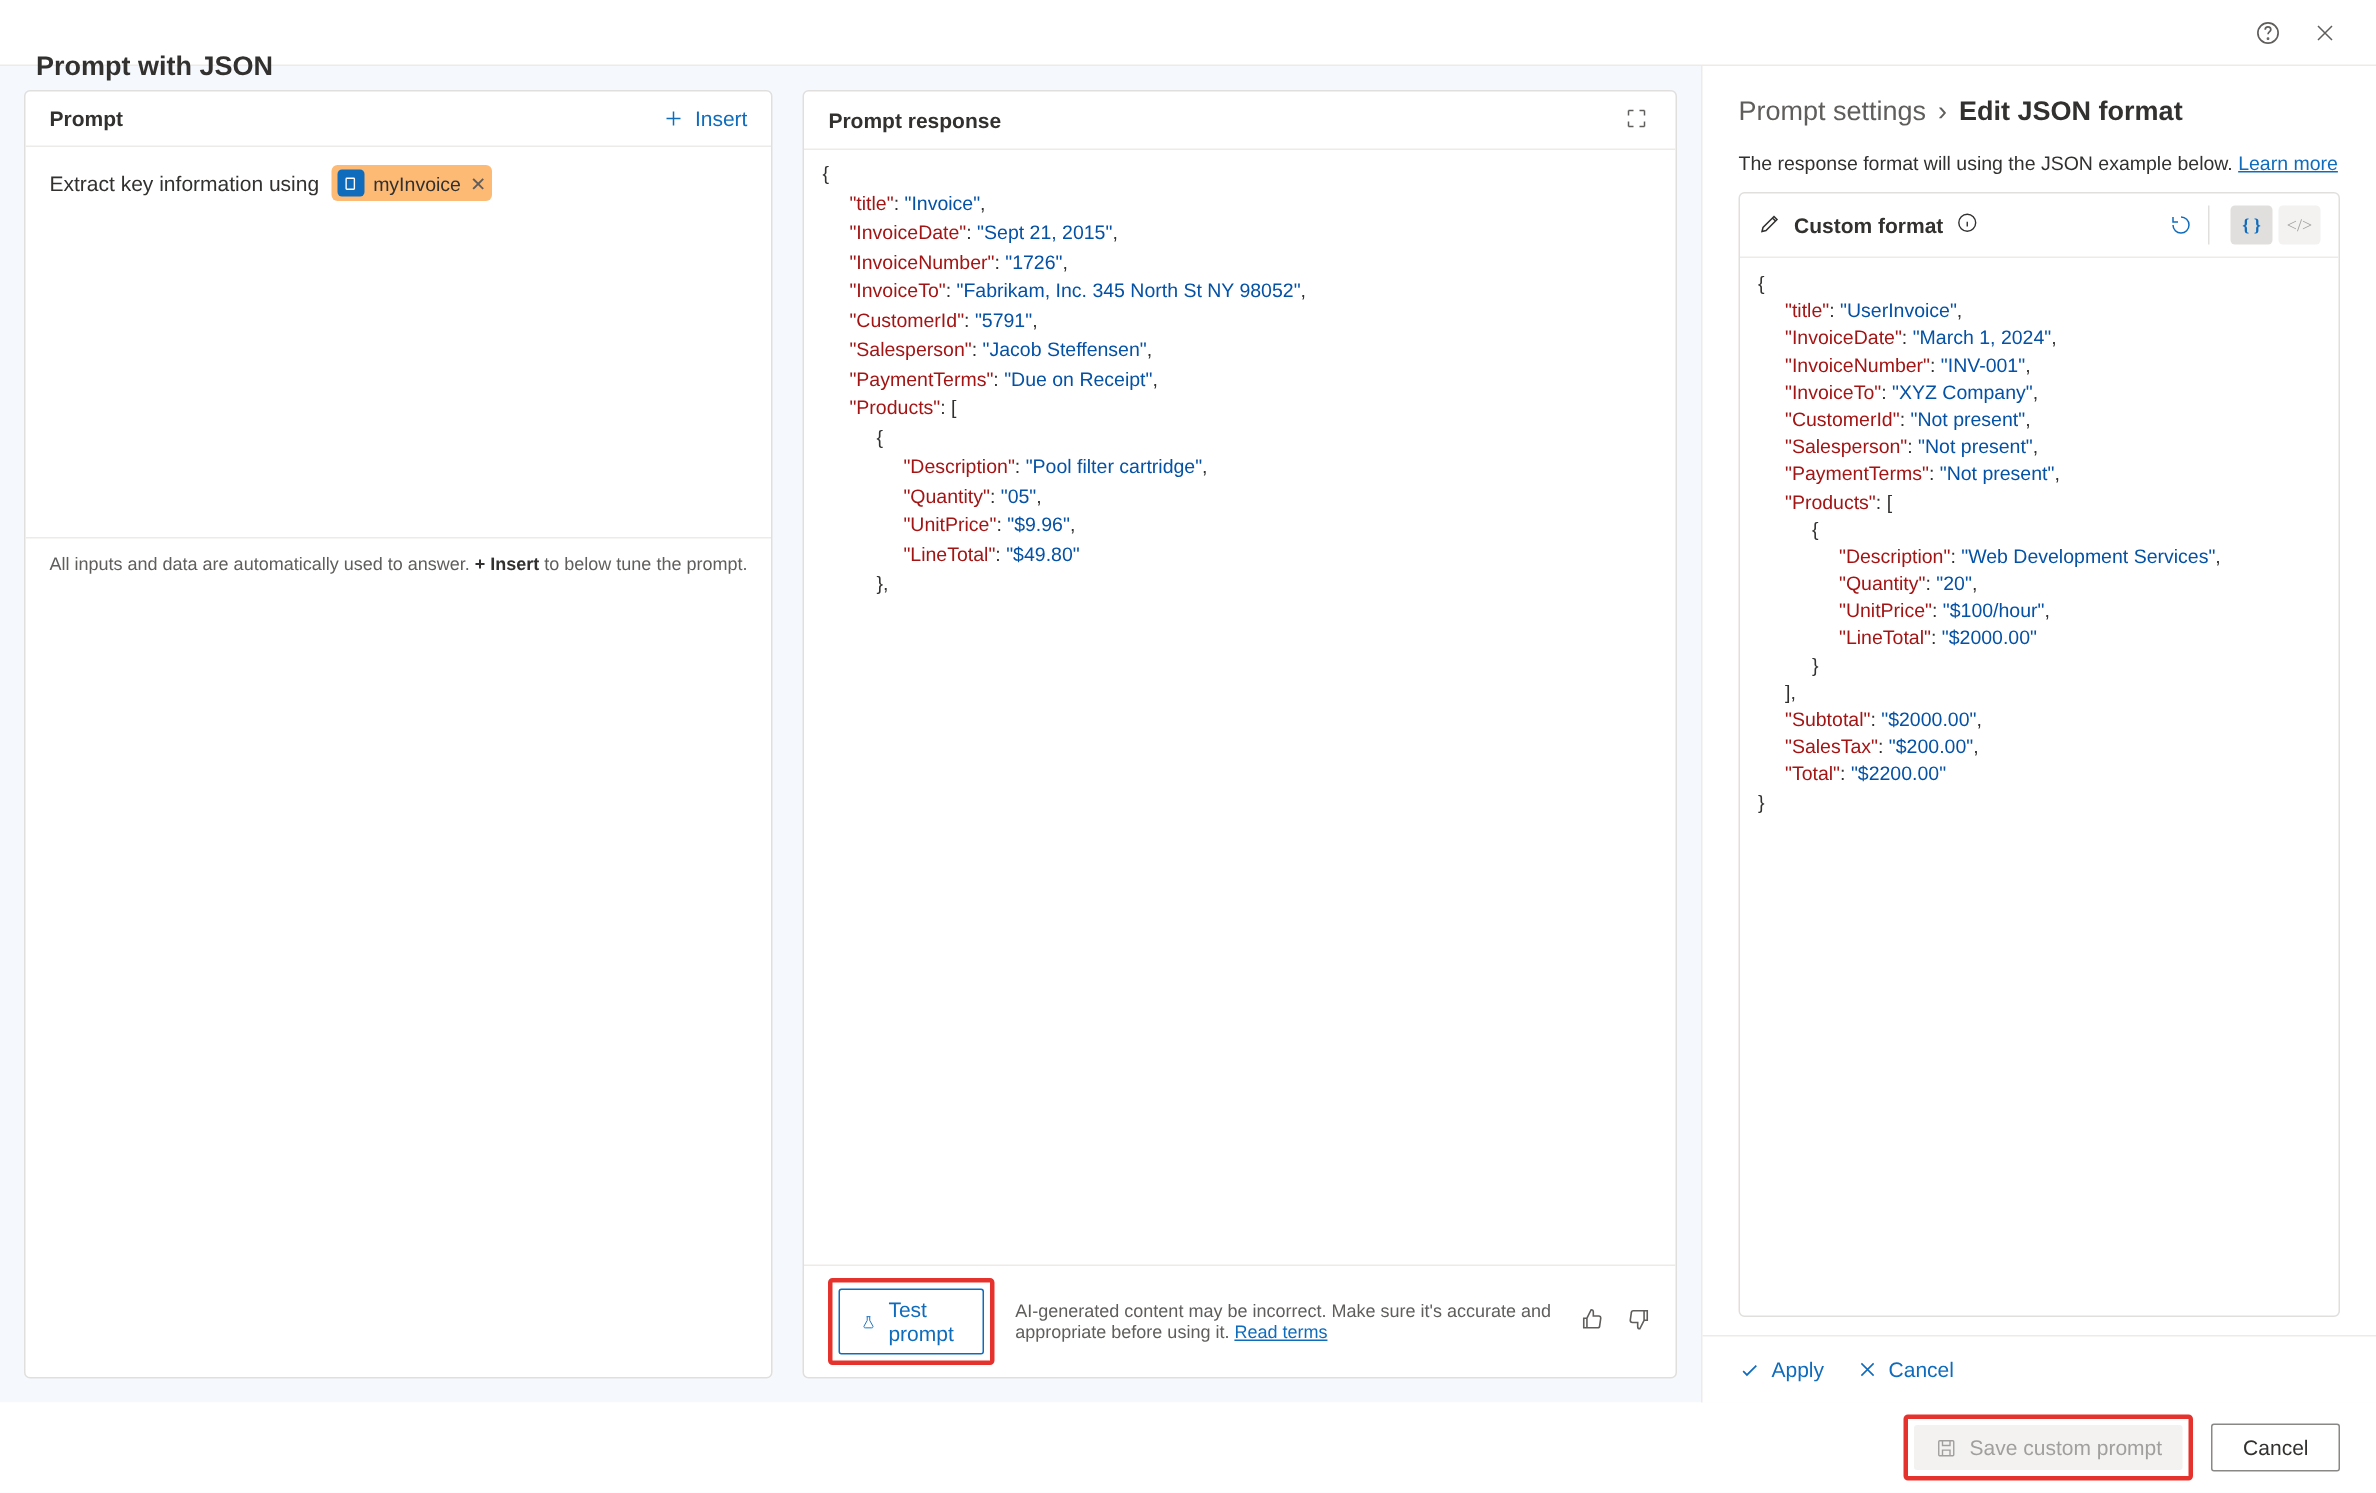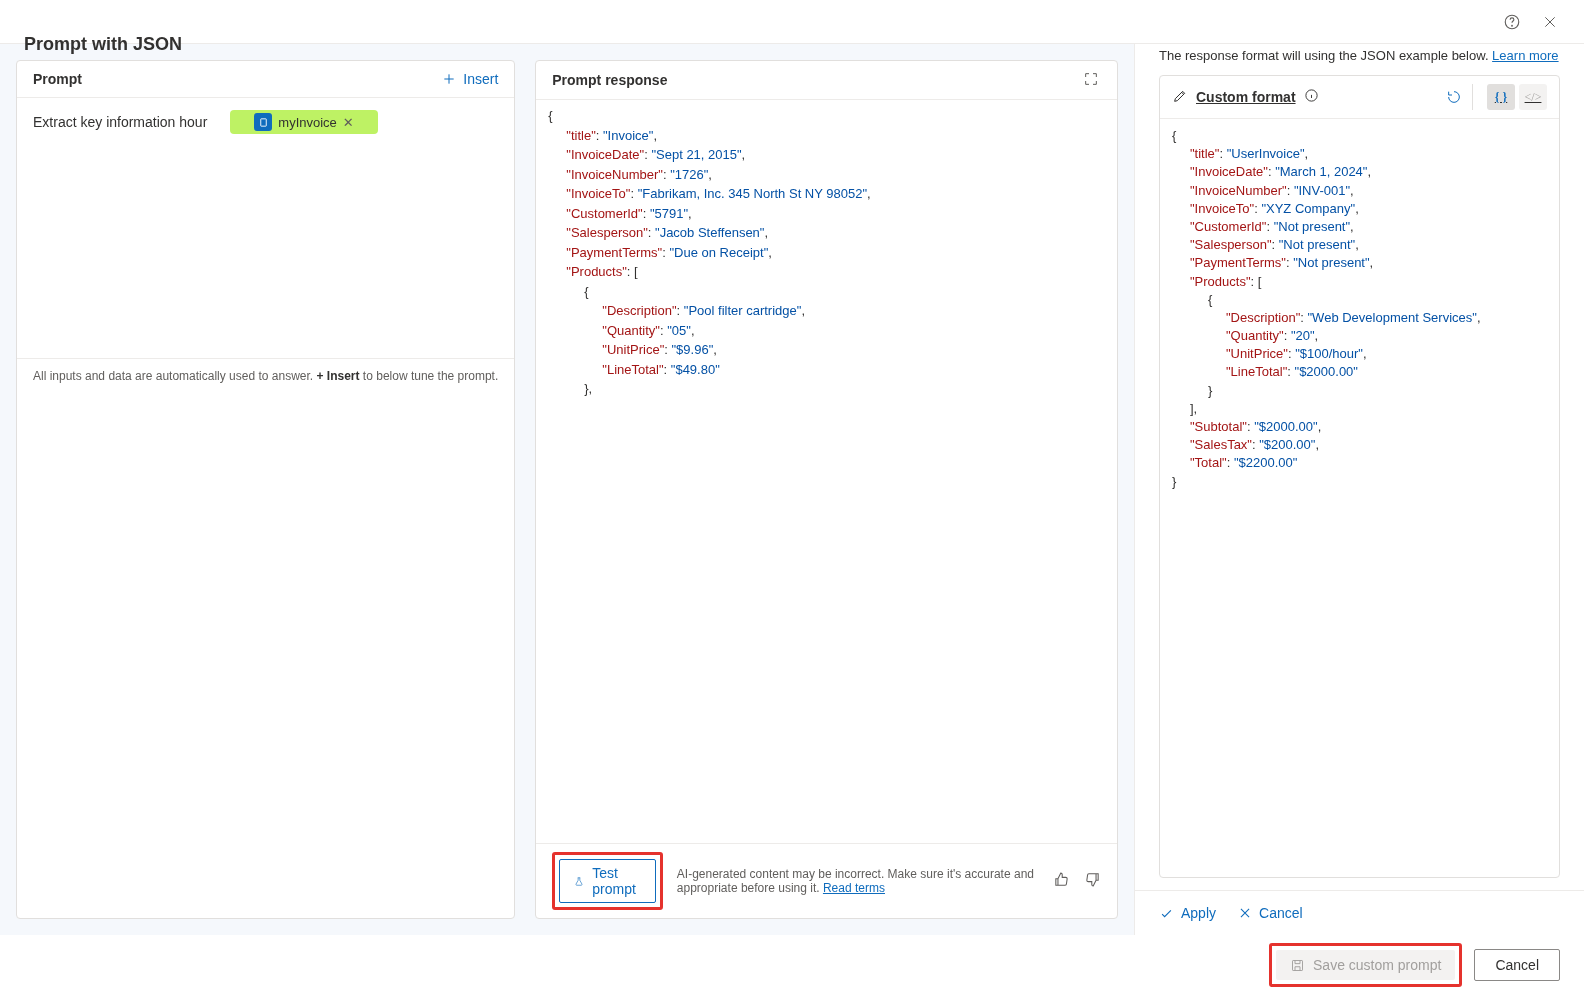--- a/index.html
+++ b/index.html
@@ -15,21 +15,21 @@
 .right-col { width: 450px; background:#fff; border-left:1px solid #edebe9; display:flex; flex-direction:column; }
 
 .card { background:#fff; border:1px solid #e1dfdd; border-radius:4px; }
 
 .prompt-card { display:flex; flex-direction:column; }
 .prompt-head { display:flex; justify-content:space-between; align-items:center; padding:10px 16px; border-bottom:1px solid #edebe9; }
 .prompt-head .label { font-weight:600; }
 .insert-btn { display:flex; align-items:center; gap:6px; color:#0f6cbd; cursor:pointer; font-size:14px; }
 .prompt-body { padding:12px 16px; min-height:260px; }
 .prompt-input-line { display:flex; align-items:center; gap:8px; flex-wrap:wrap; }
-.chip { display:inline-flex; align-items:center; gap:6px; background:#bef264; border-radius:4px; padding:3px 24px; font-size:13px;margin-left:15px; }
+.chip { display:inline-flex; align-items:center; gap:6px; background:#fdba74; border-radius:4px; padding:3px 4px; font-size:13px; }
 .chip .mini-icon { width:18px; height:18px; background:#0f6cbd; border-radius:3px; display:flex; align-items:center; justify-content:center; color:#fff; font-size:11px; }
 .chip .x { color:#605e5c; cursor:pointer; font-size:13px; }
 .prompt-foot { padding:10px 16px; border-top:1px solid #edebe9; font-size:12px; color:#605e5c; }
 .prompt-foot b { color:#323130; }
 
 .response-card { flex:1; display:flex; flex-direction:column; min-height:0; }
 .resp-head { display:flex; justify-content:space-between; align-items:center; padding:10px 16px; }
 .resp-head .label { font-weight:600; }
 .expand-icon { width:18px; height:18px; cursor:pointer; color:#605e5c; }
 .resp-body { border-top:1px solid #edebe9; flex:1; overflow:auto; padding:6px 12px; font-family: Consolas, monospace; font-size:13px; line-height:1.5; }
@@ -42,21 +42,21 @@
 
 .right-head { padding:20px 24px 12px; }
 .crumbs { font-size:18px; display:flex; gap:8px; align-items:center; }
 .crumbs .first { color:#605e5c; font-weight:400; }
 .crumbs .sep { color:#605e5c; }
 .crumbs .second { font-weight:600; }
 .right-desc { padding:4px 24px 12px; font-size:13px; color:#323130; }
 .right-desc a { color:#0f6cbd; }
 
 .format-card { margin:0 24px; border:1px solid #e1dfdd; border-radius:4px; flex:1; display:flex; flex-direction:column; min-height:0; }
-.format-head { display:flex; align-items:center; justify-content:space-between; padding:8px 12px; border-bottom:1px solid #edebe9;text-decoration:underline; }
+.format-head { display:flex; align-items:center; justify-content:space-between; padding:8px 12px; border-bottom:1px solid #edebe9; }
 .format-head .left { display:flex; align-items:center; gap:8px; font-weight:600; }
 .format-head .right { display:flex; align-items:center; gap:6px; }
 .toggle-group { display:flex; }
 .toggle-btn { width:28px; height:26px; display:flex; align-items:center; justify-content:center; background:#f3f2f1; cursor:pointer; border-radius:3px; margin-left:4px; }
 .toggle-btn.active { background:#e1dfdd; }
 .refresh-btn { width:28px; height:26px; display:flex; align-items:center; justify-content:center; cursor:pointer; color:#0f6cbd; border-right:1px solid #e1dfdd; padding-right:10px; margin-right:4px;}
 .format-body { flex:1; overflow:auto; padding:8px 12px; font-family:Consolas,monospace; font-size:13px; line-height:1.4; }
 
 .right-actions { padding:14px 24px; display:flex; gap:22px; border-top:1px solid #edebe9; margin-top:12px; }
 .link-btn { display:flex; align-items:center; gap:7px; color:#0f6cbd; cursor:pointer; font-size:14px; }
@@ -104,21 +104,21 @@
         <span class="label">Prompt</span>
         <div class="insert-btn">
           <svg width="16" height="16" viewBox="0 0 24 24" stroke-width="1.5">
               <path d="M12 5v14M5 12h14"></path>
             </svg>
           <span>Insert</span>
         </div>
       </div>
       <div class="prompt-body">
         <div class="prompt-input-line">
-          <span>Extract key information hour</span>
+          <span>Extract key information using</span>
           <span class="chip">
             <span class="mini-icon">
               <svg width="11" height="11" viewBox="0 0 24 24" stroke="#fff" stroke-width="2">
                   <rect x="6" y="4" width="12" height="16" rx="1"></rect>
                 </svg>
             </span>
             <span>myInvoice</span>
             <span class="x">✕</span>
           </span>
         </div>
@@ -173,20 +173,27 @@
           <div><svg width="17" height="17" viewBox="0 0 24 24" stroke-width="1.5">
                 <path d="M17 13V4h3v9h-3zm0 0l-4 8a2 2 0 01-2-2v-4H6a2 2 0 01-2-2l1-7a2 2 0 012-2h10"></path>
               </svg></div>
         </div>
       </div>
     </div>
 
   </div>
 
   <div class="right-col">
+    <div class="right-head">
+      <div class="crumbs">
+        <span class="first">Prompt settings</span>
+        <span class="sep">›</span>
+        <span class="second">Edit JSON format</span>
+      </div>
+    </div>
     <div class="right-desc">
       <span>The response format will using the JSON example below. </span><a href="#">Learn more</a>
     </div>
 
     <div class="format-card">
       <div class="format-head">
         <div class="left">
           <span><svg width="16" height="16" viewBox="0 0 24 24" stroke-width="1.5">
                 <path d="M4 20l4-1 11-11-3-3L5 16l-1 4zM14 6l3 3"></path>
               </svg></span>

